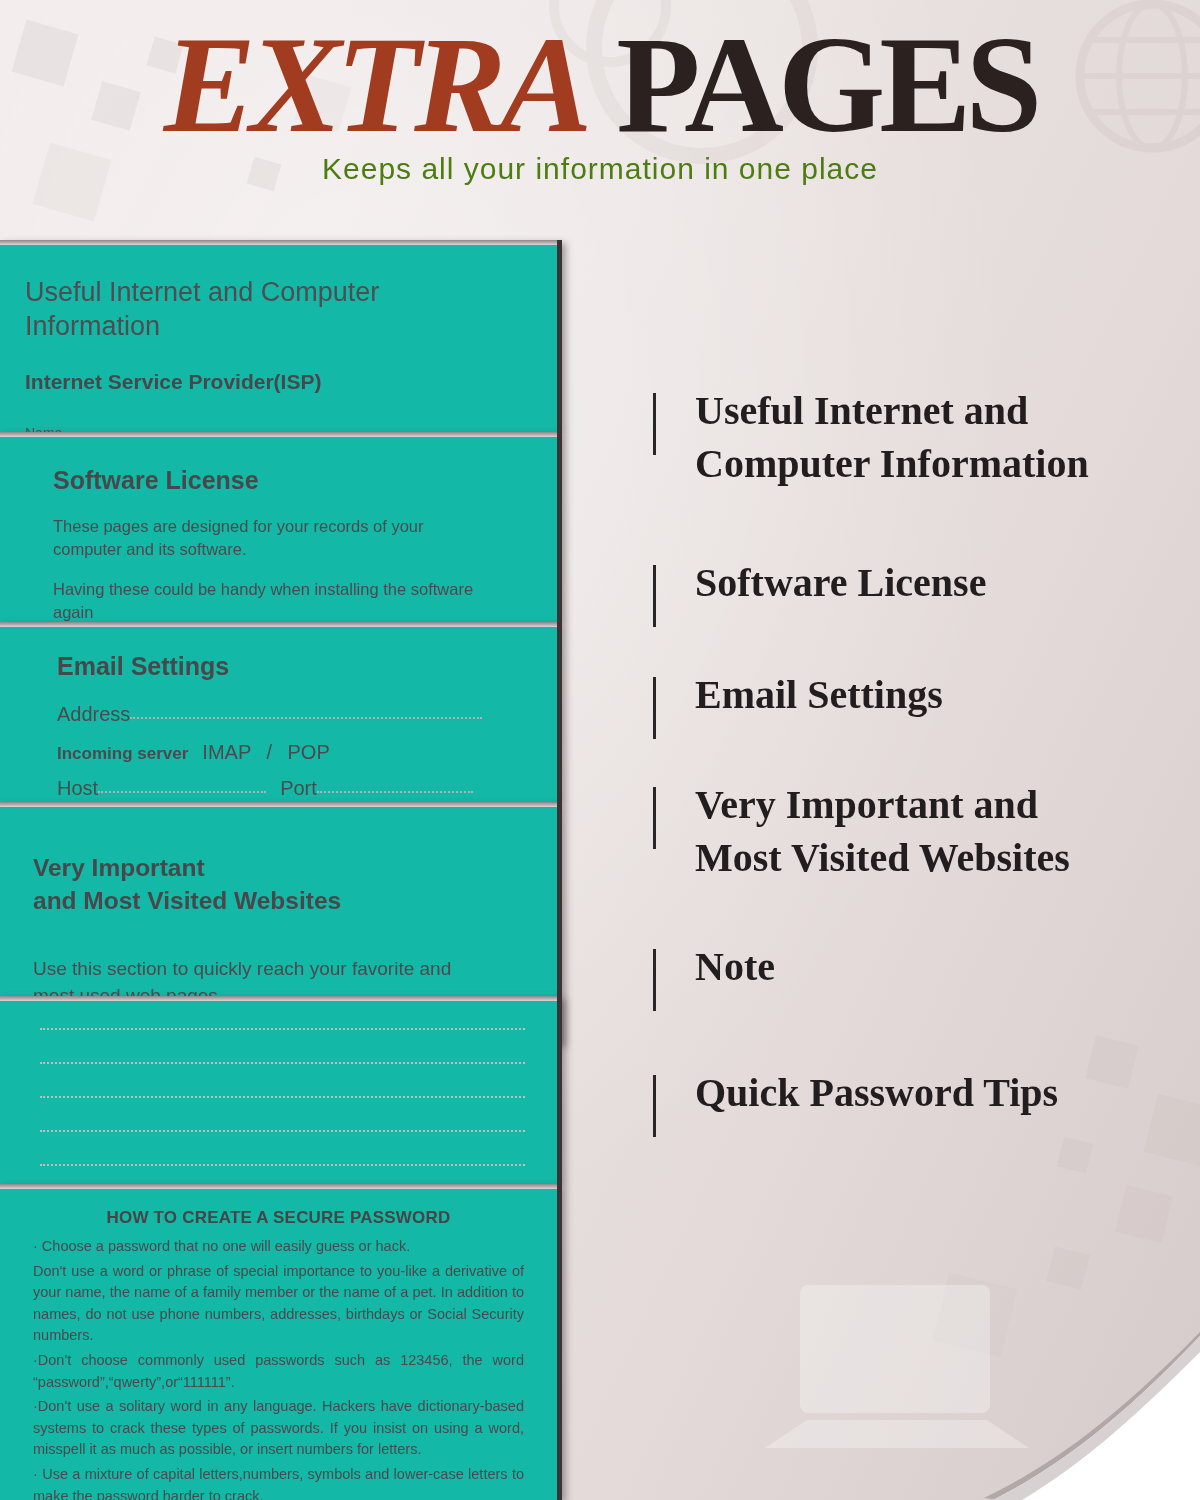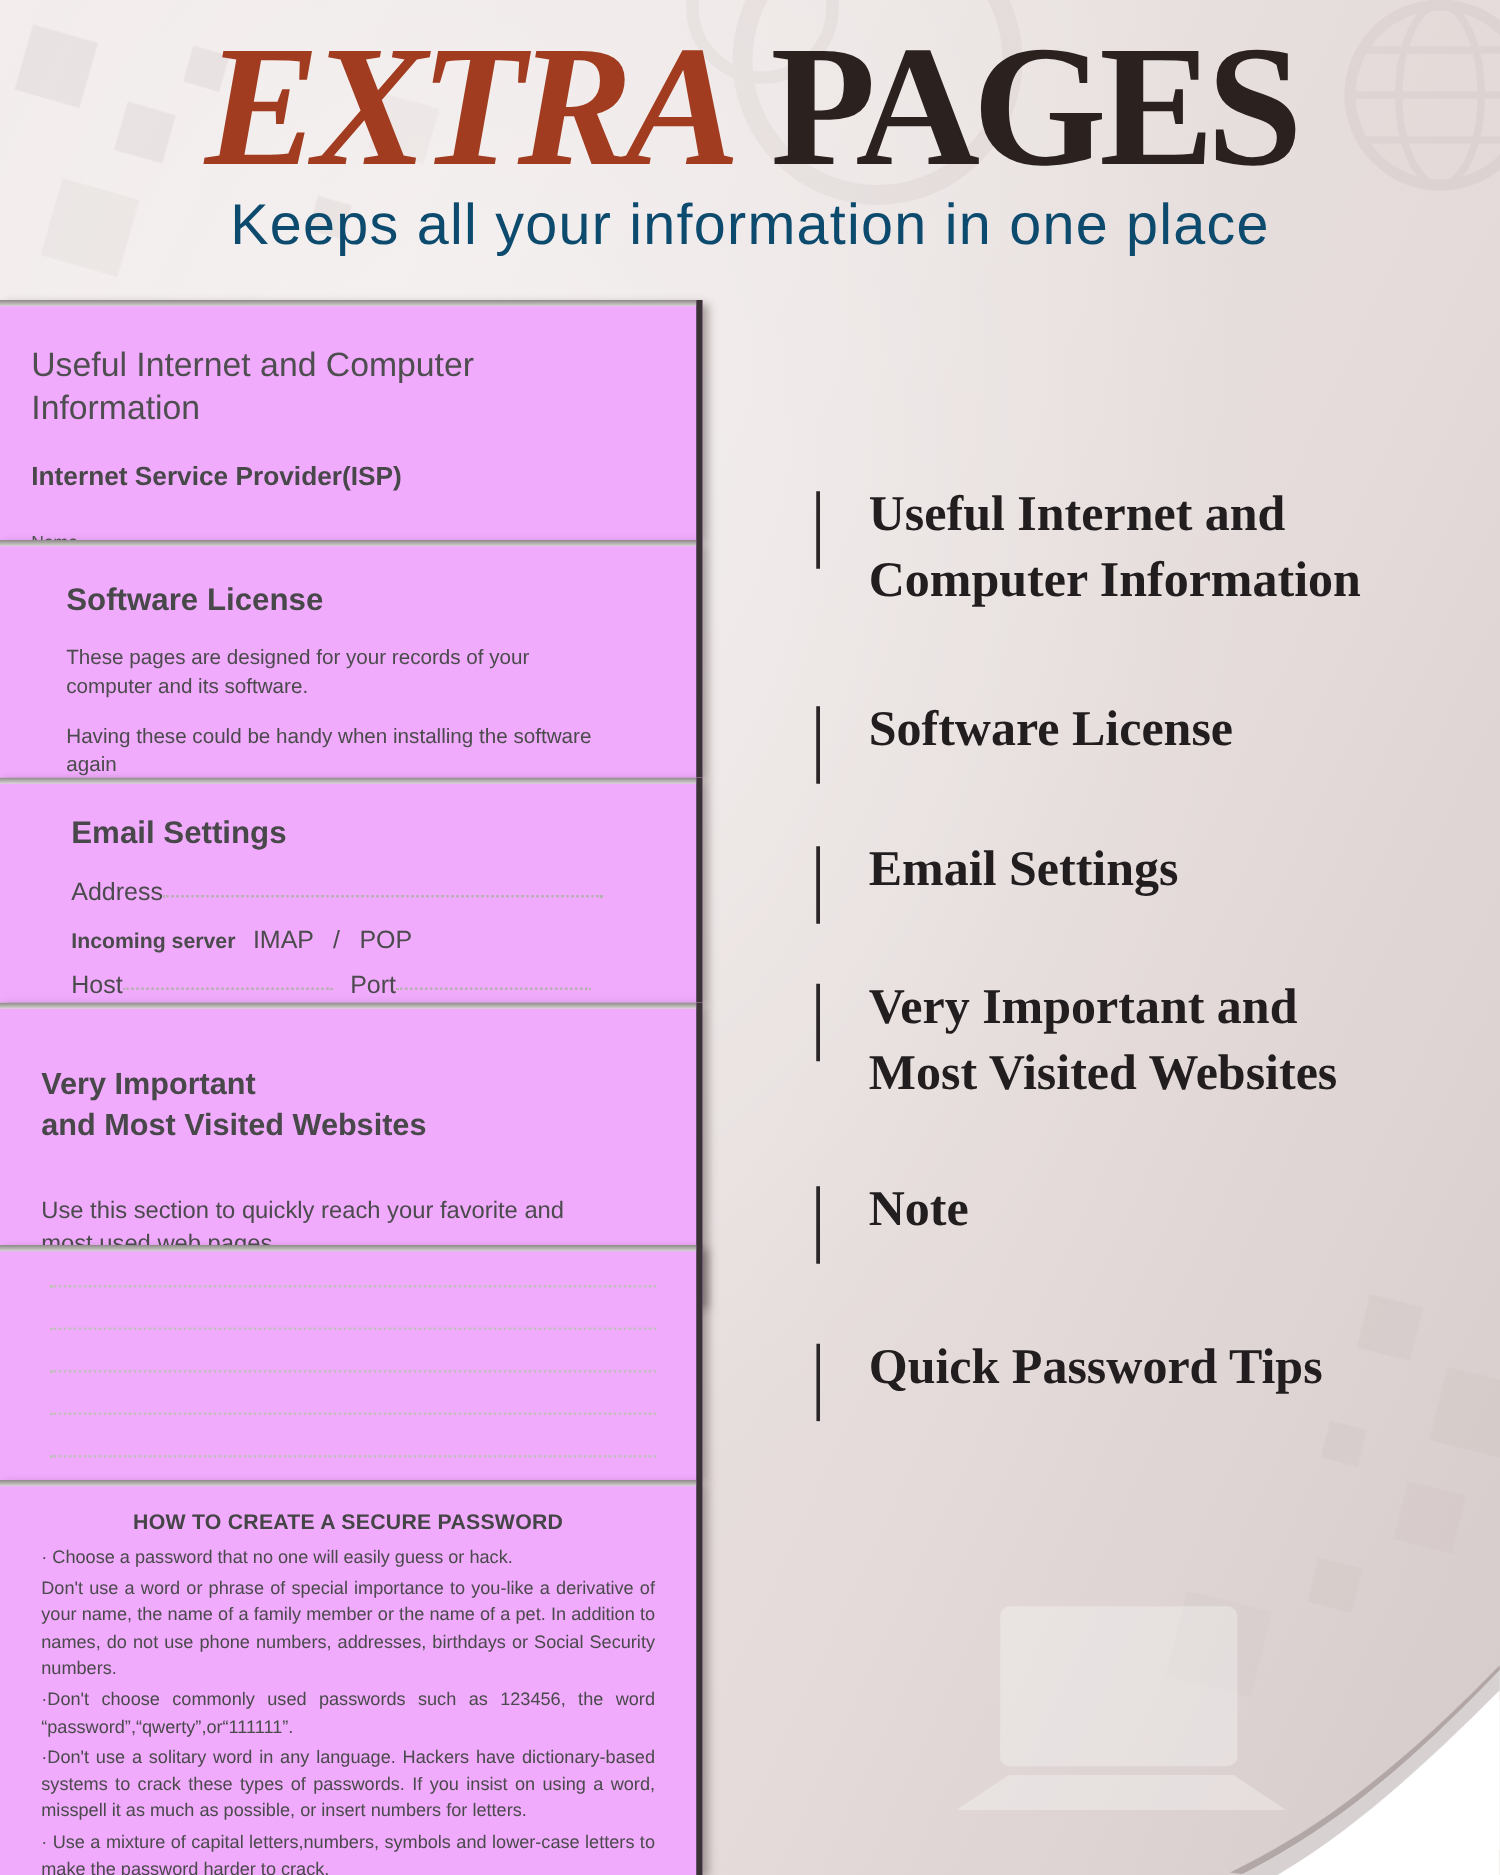--- a/index.html
+++ b/index.html
@@ -15,27 +15,27 @@
   
   .hdr{position:absolute;left:0;top:0;width:1200px;text-align:center;}
   .hdr h1{
     margin:0;padding-top:16px;display:flex;justify-content:center;gap:30px;
     font-family:"Liberation Serif",serif;font-weight:700;
     font-size:138px;line-height:1;letter-spacing:-6px;
   }
   .hdr .t1{color:#a23c20;font-style:italic;}
   .hdr .t2{color:#2b2220;}
   .hdr .sub{
-    margin-top:-2px;font-size:46px;letter-spacing:1px;color:#0c4a6e;
+    margin-top:-2px;font-size:30px;letter-spacing:1px;color:#4d7c0f;
   }
 
   
   .card{
     position:absolute;left:0;width:562px;box-sizing:border-box;
-    background:#f0abfc;border-right:5px solid #3a3336;
+    background:#14b8a6;border-right:5px solid #3a3336;
     box-shadow:4px 3px 7px rgba(70,58,58,.45);
     overflow:hidden;color:#4b4b4d;
   }
   .card::before{content:"";position:absolute;top:0;left:0;right:0;height:5px;
     background:linear-gradient(#8d8787,#dad6d6);}
   .c1{top:240px;height:192px;}
   .c2{top:432px;height:190px;}
   .c3{top:622px;height:180px;}
   .c4{top:802px;height:242px;}
   .c5{top:996px;height:188px;}

